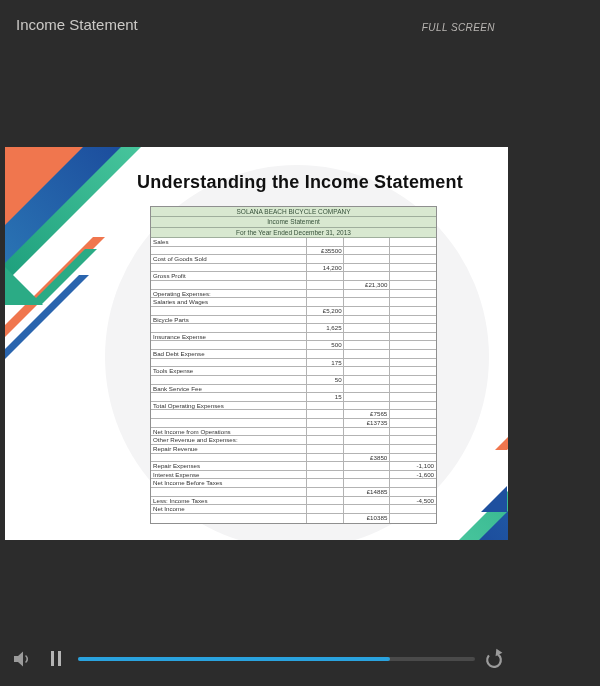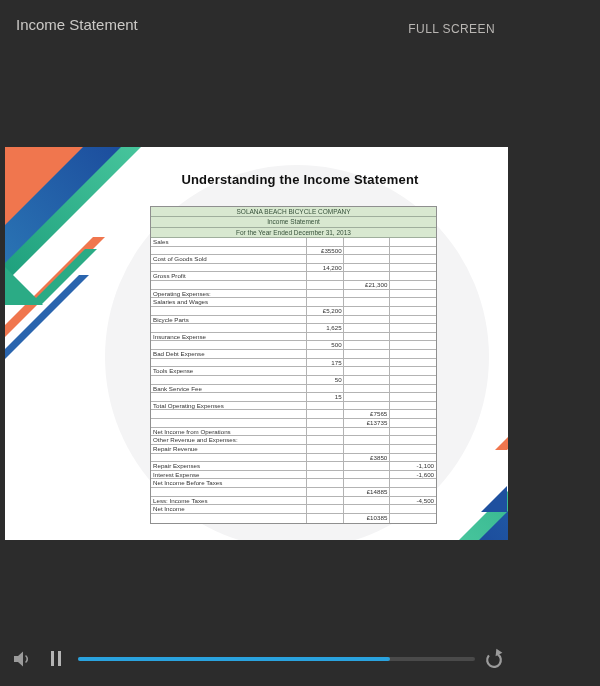--- a/index.html
+++ b/index.html
@@ -2,29 +2,29 @@
 <html><head>
 <meta charset="utf-8">
 <style>
   html,body{margin:0;padding:0;background:#2c2c2c;}
   .app{position:relative;width:508px;height:686px;background:#2c2c2c;overflow:hidden;
        font-family:"Liberation Sans", sans-serif;}
 
   
   .topbar-title{position:absolute;left:16px;top:16px;font-size:15px;color:#cbc9c6;font-weight:500;}
   .fullscreen-btn{position:absolute;right:7px;top:21px;background:none;border:none;cursor:pointer;
-       font-family:"Liberation Sans",sans-serif;font-size:12px;letter-spacing:.4px;color:#b9b6b3;}
+       font-family:"Liberation Sans",sans-serif;font-size:10px;letter-spacing:.4px;color:#b9b6b3;font-style:italic;}
 
   
   .slide{position:absolute;left:5px;top:147px;width:590px;height:393px;background:#ffffff;overflow:hidden;}
   .watermark{position:absolute;left:100px;top:18px;width:384px;height:384px;border-radius:50%;
        background:#f4f4f5;}
   .deco{position:absolute;left:0;top:0;width:590px;height:393px;pointer-events:none;}
   .slide-title{position:absolute;left:0;top:25px;width:100%;text-align:center;margin:0;
-       font-size:13px;font-weight:bold;color:#101010;letter-spacing:.2px;}
+       font-size:18px;font-weight:bold;color:#101010;letter-spacing:.2px;}
 
   
   .sheet{position:absolute;left:145px;top:59px;width:287px;border:1px solid #8f8f8f;background:#fff;
        box-sizing:border-box;}
   .shead{height:9.3px;line-height:9.4px;background:#d8e8d0;border-bottom:1px solid #9fae9c;
        font-size:6.5px;text-align:center;color:#36513a;overflow:hidden;white-space:nowrap;}
   .srow{display:flex;height:8.64px;border-bottom:1px solid #b3b3b3;box-sizing:border-box;}
   .srow:last-child{border-bottom:none;}
   .scell{font-size:6.2px;line-height:7.6px;color:#333;overflow:hidden;white-space:nowrap;
        box-sizing:border-box;}

